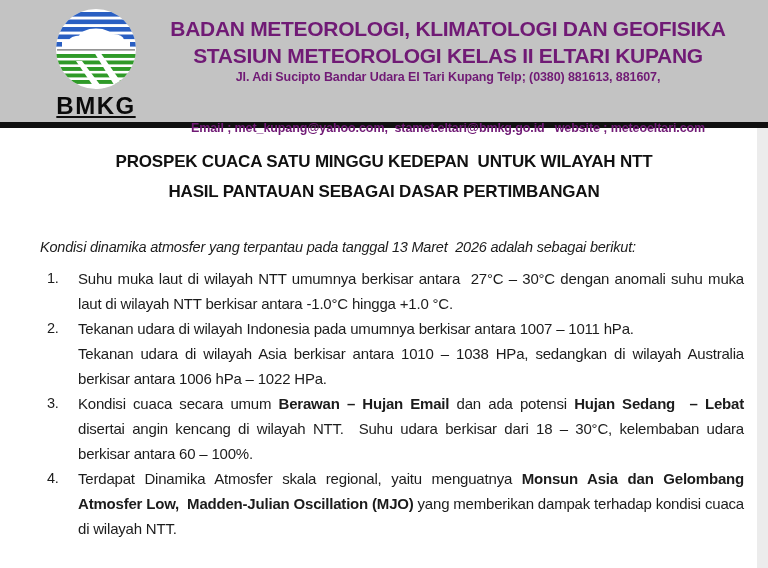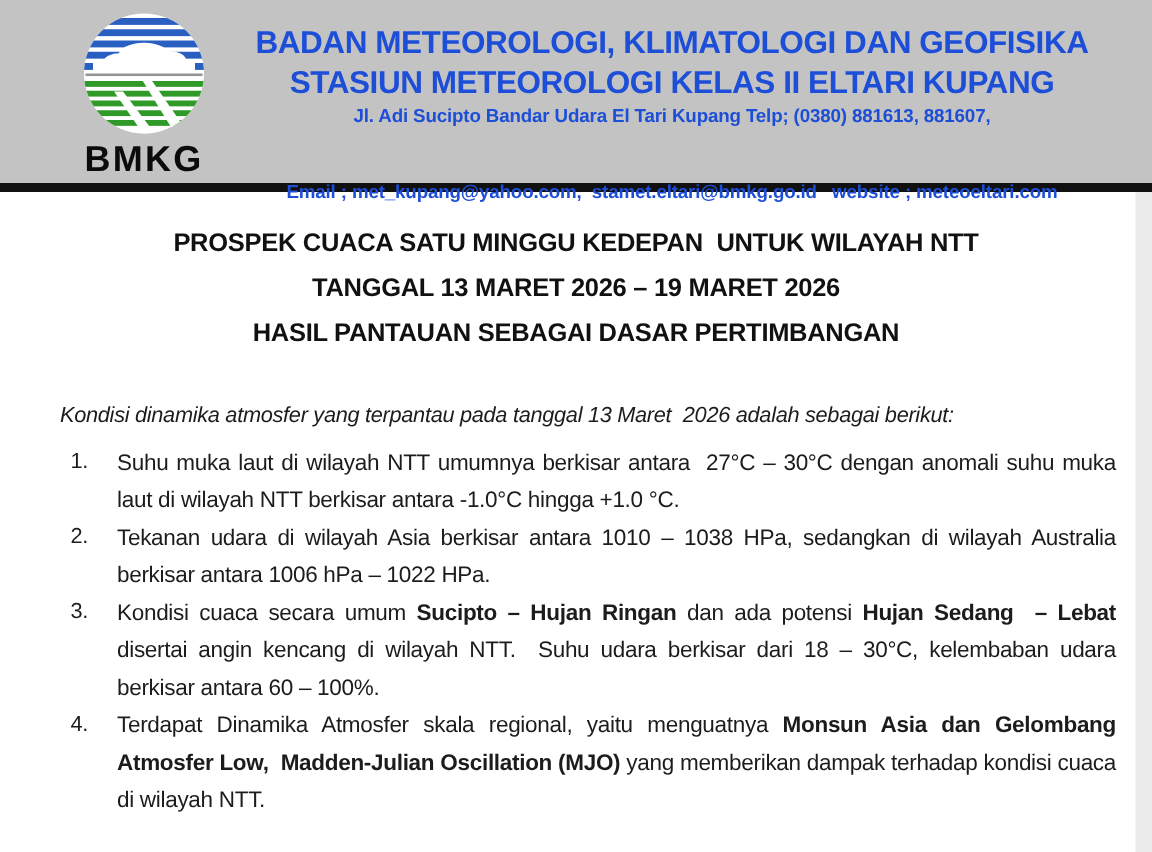--- a/index.html
+++ b/index.html
@@ -17,24 +17,24 @@
     font-family:"Liberation Sans", sans-serif;
   }
   
   .letterhead{
     position:relative;height:122px;background:var(--letterhead-bg);
   }
   .logo-block{
     position:absolute;left:54px;top:8px;width:84px;text-align:center;
   }
   .logo-text{
-    margin-top:-2px;font-weight:bold;font-size:24px;letter-spacing:1.5px;color:#0b0b0b;
+    margin-top:-2px;font-weight:bold;font-size:24px;letter-spacing:1.5px;color:#0b0b0b;text-decoration:underline;
   }
   .letterhead-text{
-    margin-left:138px;padding:15px 10px 0 0;text-align:center;color:#1d4ed8;
+    margin-left:138px;padding:15px 10px 0 0;text-align:center;color:#701a75;
   }
   .org-line{
     font-weight:bold;font-size:21px;line-height:27px;letter-spacing:-0.3px;white-space:nowrap;
   }
   .small-line{
     font-weight:bold;font-size:12.5px;line-height:16px;letter-spacing:-0.1px;white-space:nowrap;margin-top:35px;
   }
   .small-line.first{margin-top:0;}
   .rule{height:6px;background:var(--rule);}
   
@@ -114,42 +114,42 @@
       <div class="small-line">Email ; met_kupang@yahoo.com,&nbsp; stamet.eltari@bmkg.go.id&nbsp;&nbsp; website ; meteoeltari.com</div>
     </div>
   </div>
 
   <div class="rule"></div>
 
   <div class="page-edge"></div>
 
   <div class="doc-title">
     <div>PROSPEK CUACA SATU MINGGU KEDEPAN&nbsp; UNTUK WILAYAH NTT</div>
-    <div>TANGGAL 13 MARET 2026 – 19 MARET 2026</div>
     <div>HASIL PANTAUAN SEBAGAI DASAR PERTIMBANGAN</div>
   </div>
 
   <p class="intro">Kondisi dinamika atmosfer yang terpantau pada tanggal 13 Maret&nbsp; 2026 adalah sebagai berikut:</p>
   <div class="numbered">
       <div class="list-item">
         <div class="num">1.</div>
         <div class="item-body">
           <p class="item-par"><span>Suhu muka laut di wilayah NTT umumnya berkisar antara&nbsp; 27°C – 30°C dengan anomali suhu muka laut di wilayah NTT berkisar antara -1.0°C hingga +1.0 °C.</span></p>
         </div>
       </div>
       <div class="list-item">
         <div class="num">2.</div>
         <div class="item-body">
+          <p class="item-par"><span>Tekanan udara di wilayah Indonesia pada umumnya berkisar antara 1007 – 1011 hPa.</span></p>
           <p class="item-par"><span>Tekanan udara di wilayah Asia berkisar antara 1010 – 1038 HPa, sedangkan di wilayah Australia berkisar antara 1006 hPa – 1022 HPa.</span></p>
         </div>
       </div>
       <div class="list-item">
         <div class="num">3.</div>
         <div class="item-body">
-          <p class="item-par"><span>Kondisi cuaca secara umum </span><span class="b">Sucipto – Hujan Ringan</span><span> dan ada potensi </span><span class="b">Hujan Sedang&nbsp; – Lebat</span><span> disertai angin kencang di wilayah NTT.&nbsp; Suhu udara berkisar dari 18 – 30°C, kelembaban udara berkisar antara 60 – 100%.</span></p>
+          <p class="item-par"><span>Kondisi cuaca secara umum </span><span class="b">Berawan – Hujan Email</span><span> dan ada potensi </span><span class="b">Hujan Sedang&nbsp; – Lebat</span><span> disertai angin kencang di wilayah NTT.&nbsp; Suhu udara berkisar dari 18 – 30°C, kelembaban udara berkisar antara 60 – 100%.</span></p>
         </div>
       </div>
       <div class="list-item">
         <div class="num">4.</div>
         <div class="item-body">
           <p class="item-par"><span>Terdapat Dinamika Atmosfer skala regional, yaitu menguatnya </span><span class="b">Monsun Asia dan Gelombang Atmosfer Low,&nbsp; </span><span class="b i">Madden-Julian Oscillation </span><span class="b">(MJO)</span><span> yang memberikan dampak terhadap kondisi cuaca di wilayah NTT.</span></p>
         </div>
       </div>
     </div>
 

